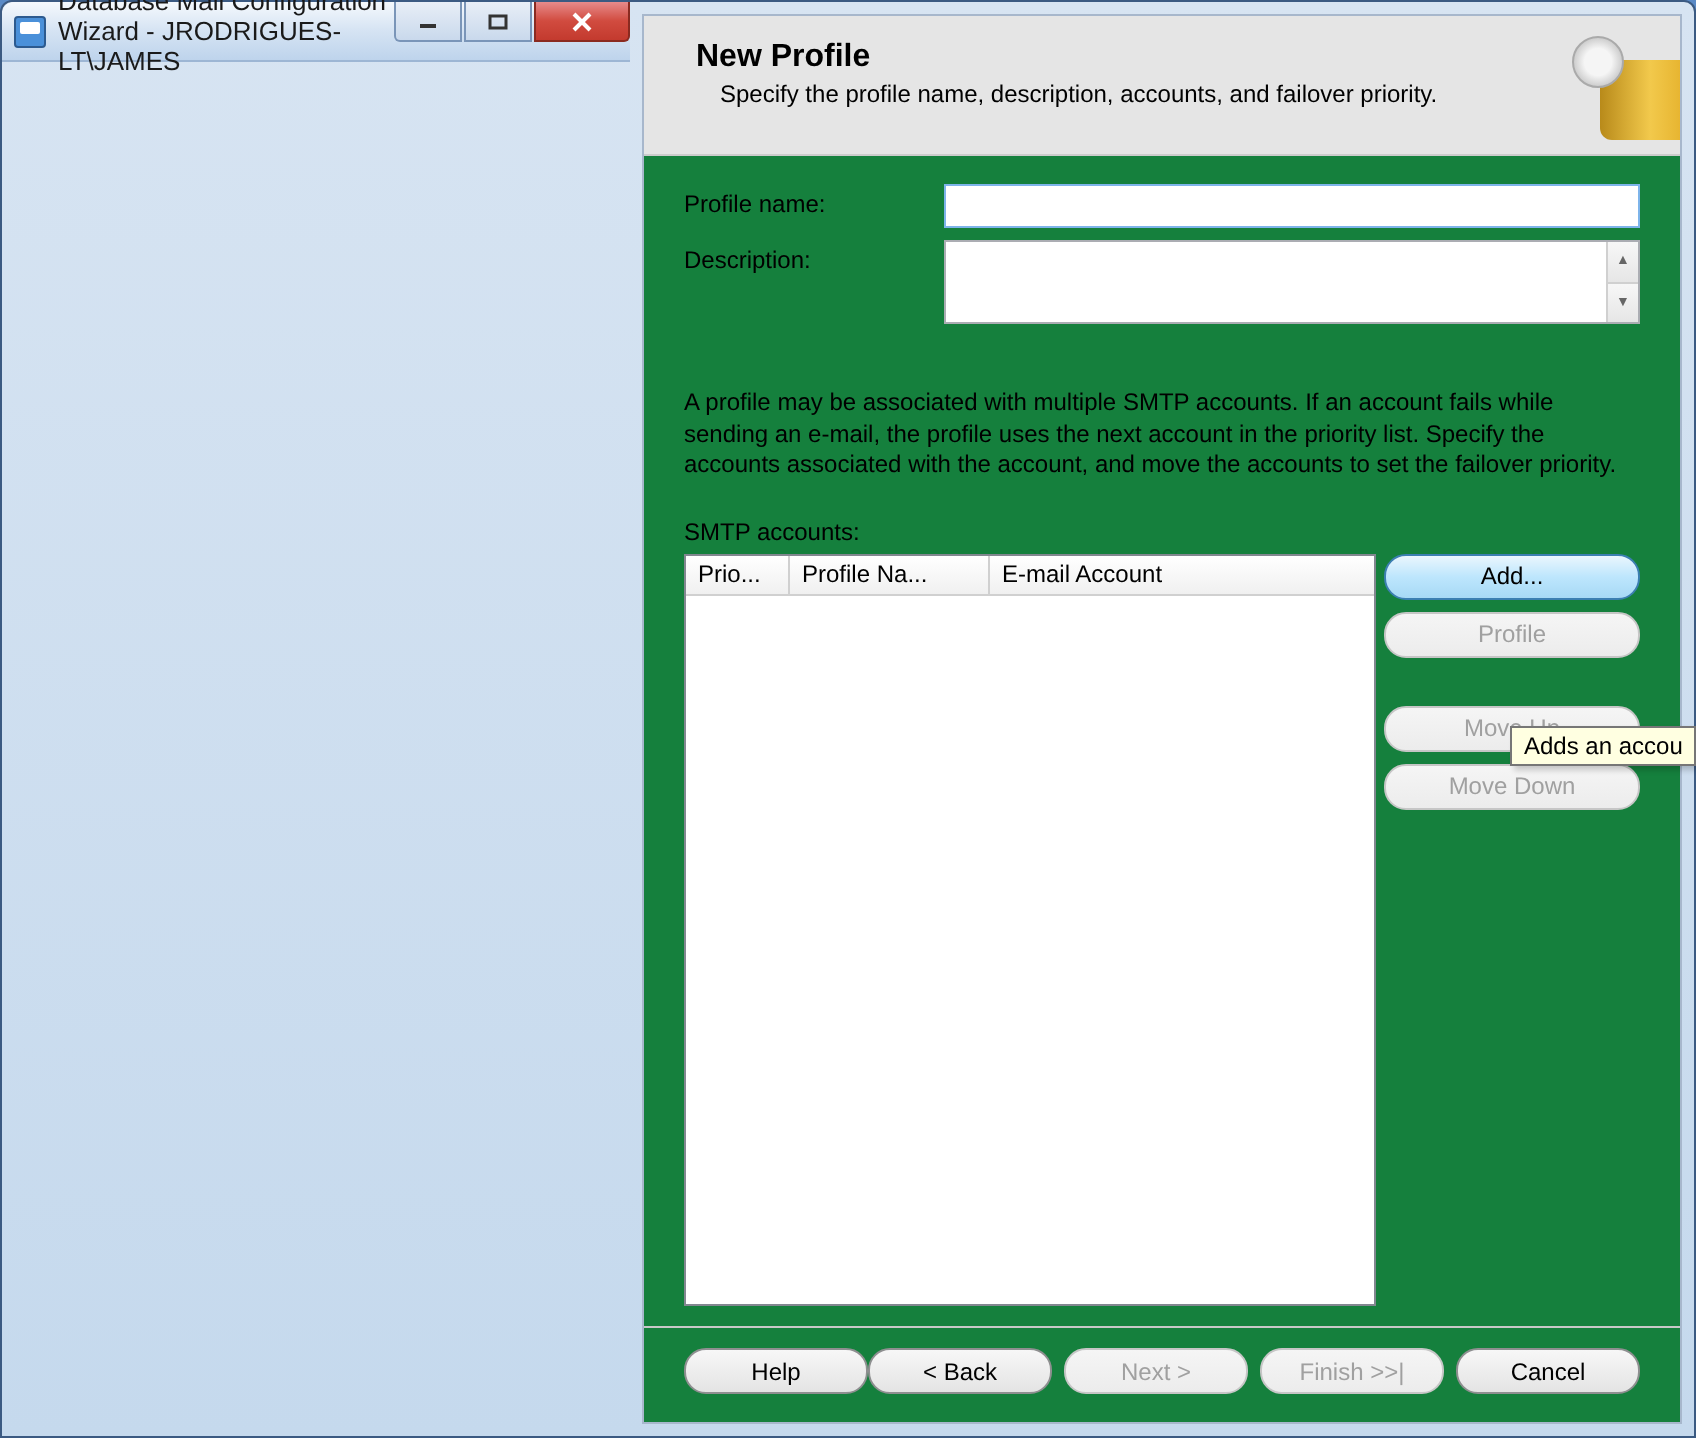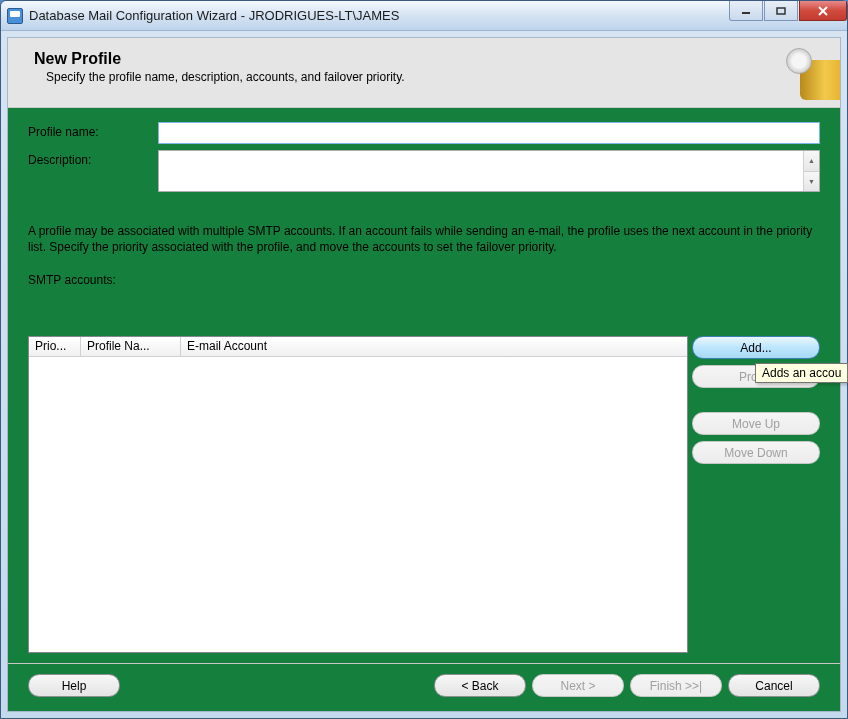--- a/index.html
+++ b/index.html
@@ -12,21 +12,20 @@
       overflow: hidden;
       position: relative;
     }
     .window {
       position: absolute;
       top: 0; left: 0; right: 0; bottom: 0;
       background: linear-gradient(180deg, #d7e4f2 0%, #c5d9ed 100%);
       border: 1px solid #3b5a82;
       border-radius: 6px 6px 0 0;
       display: flex;
-      flex-direction: column;
     }
     .titlebar {
       height: 30px;
       background: linear-gradient(180deg, #f5f9fd 0%, #d5e3f3 50%, #bed4ec 100%);
       border-radius: 6px 6px 0 0;
       display: flex;
       align-items: center;
       padding: 0 0 0 6px;
       border-bottom: 1px solid #9db6d4;
     }
@@ -189,21 +188,20 @@
     }
     .section-label {
       margin-bottom: 4px;
       color: #000;
     }
     .accounts-row {
       display: flex;
       flex: 1;
       gap: 4px;
       min-height: 0;
-      margin-top: 45px;
     }
     .grid {
       flex: 1;
       background: #fff;
       border: 1px solid #828790;
       display: flex;
       flex-direction: column;
     }
     .grid-header {
       display: flex;
@@ -326,21 +324,21 @@
         <div class="form-label">Description:</div>
         <div class="textarea-wrap">
           <textarea class="textarea-input" style=""></textarea>
           <div class="spinner">
             <div class="spinner-btn">▲</div>
             <div class="spinner-btn">▼</div>
           </div>
         </div>
       </div>
 
-      <div class="info-text">A profile may be associated with multiple SMTP accounts. If an account fails while sending an e-mail, the profile uses the next account in the priority list. Specify the priority associated with the profile, and move the accounts to set the failover priority.</div>
+      <div class="info-text">A profile may be associated with multiple SMTP accounts. If an account fails while sending an e-mail, the profile uses the next account in the priority list. Specify the accounts associated with the account, and move the accounts to set the failover priority.</div>
 
       <div class="section-label">SMTP accounts:</div>
 
       <div class="accounts-row">
         <div class="grid">
           <div class="grid-header">
             <div class="grid-col c1">Prio...</div>
             <div class="grid-col c2">Profile Na...</div>
             <div class="grid-col c3">E-mail Account</div>
           </div>

